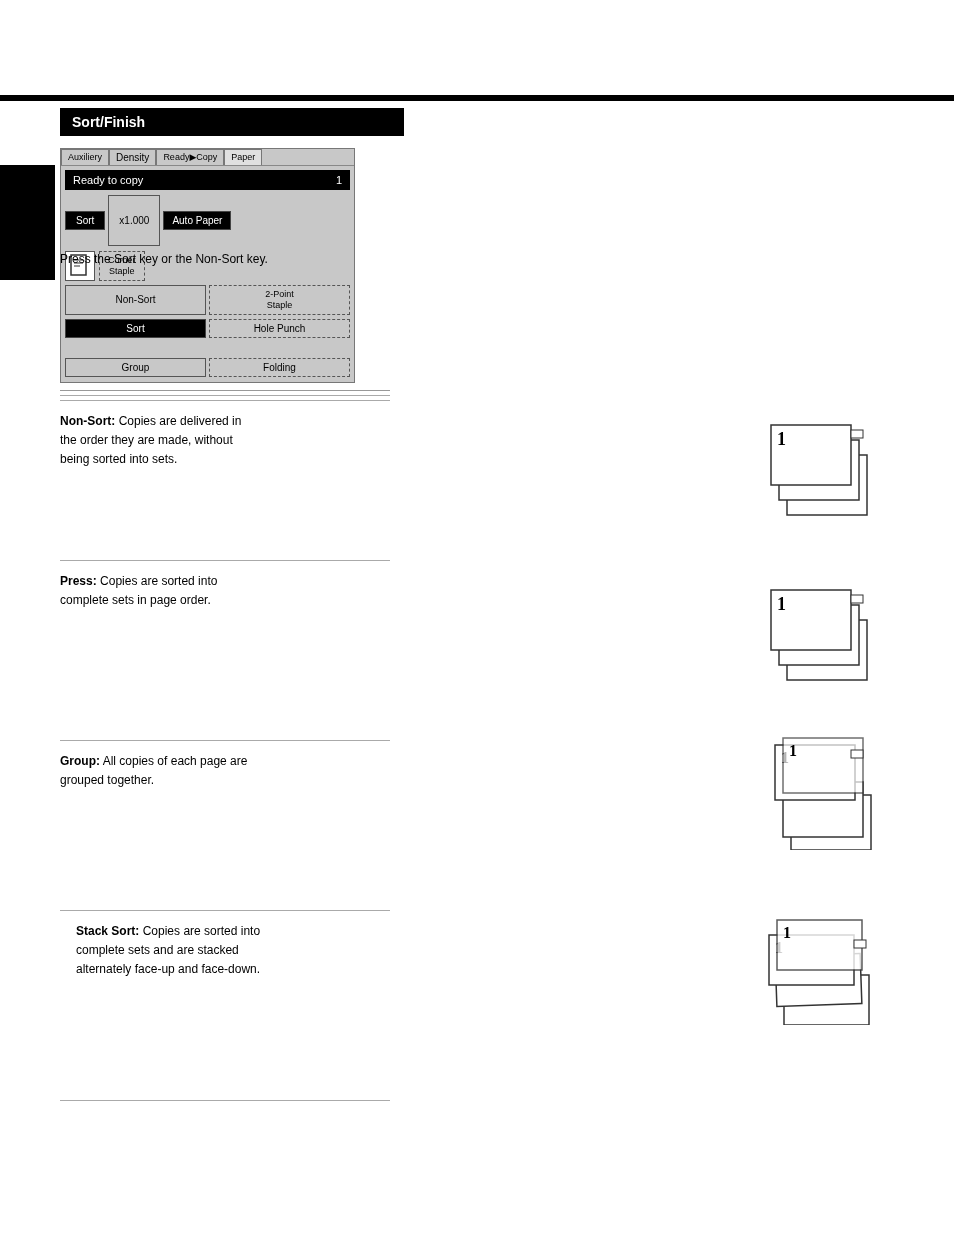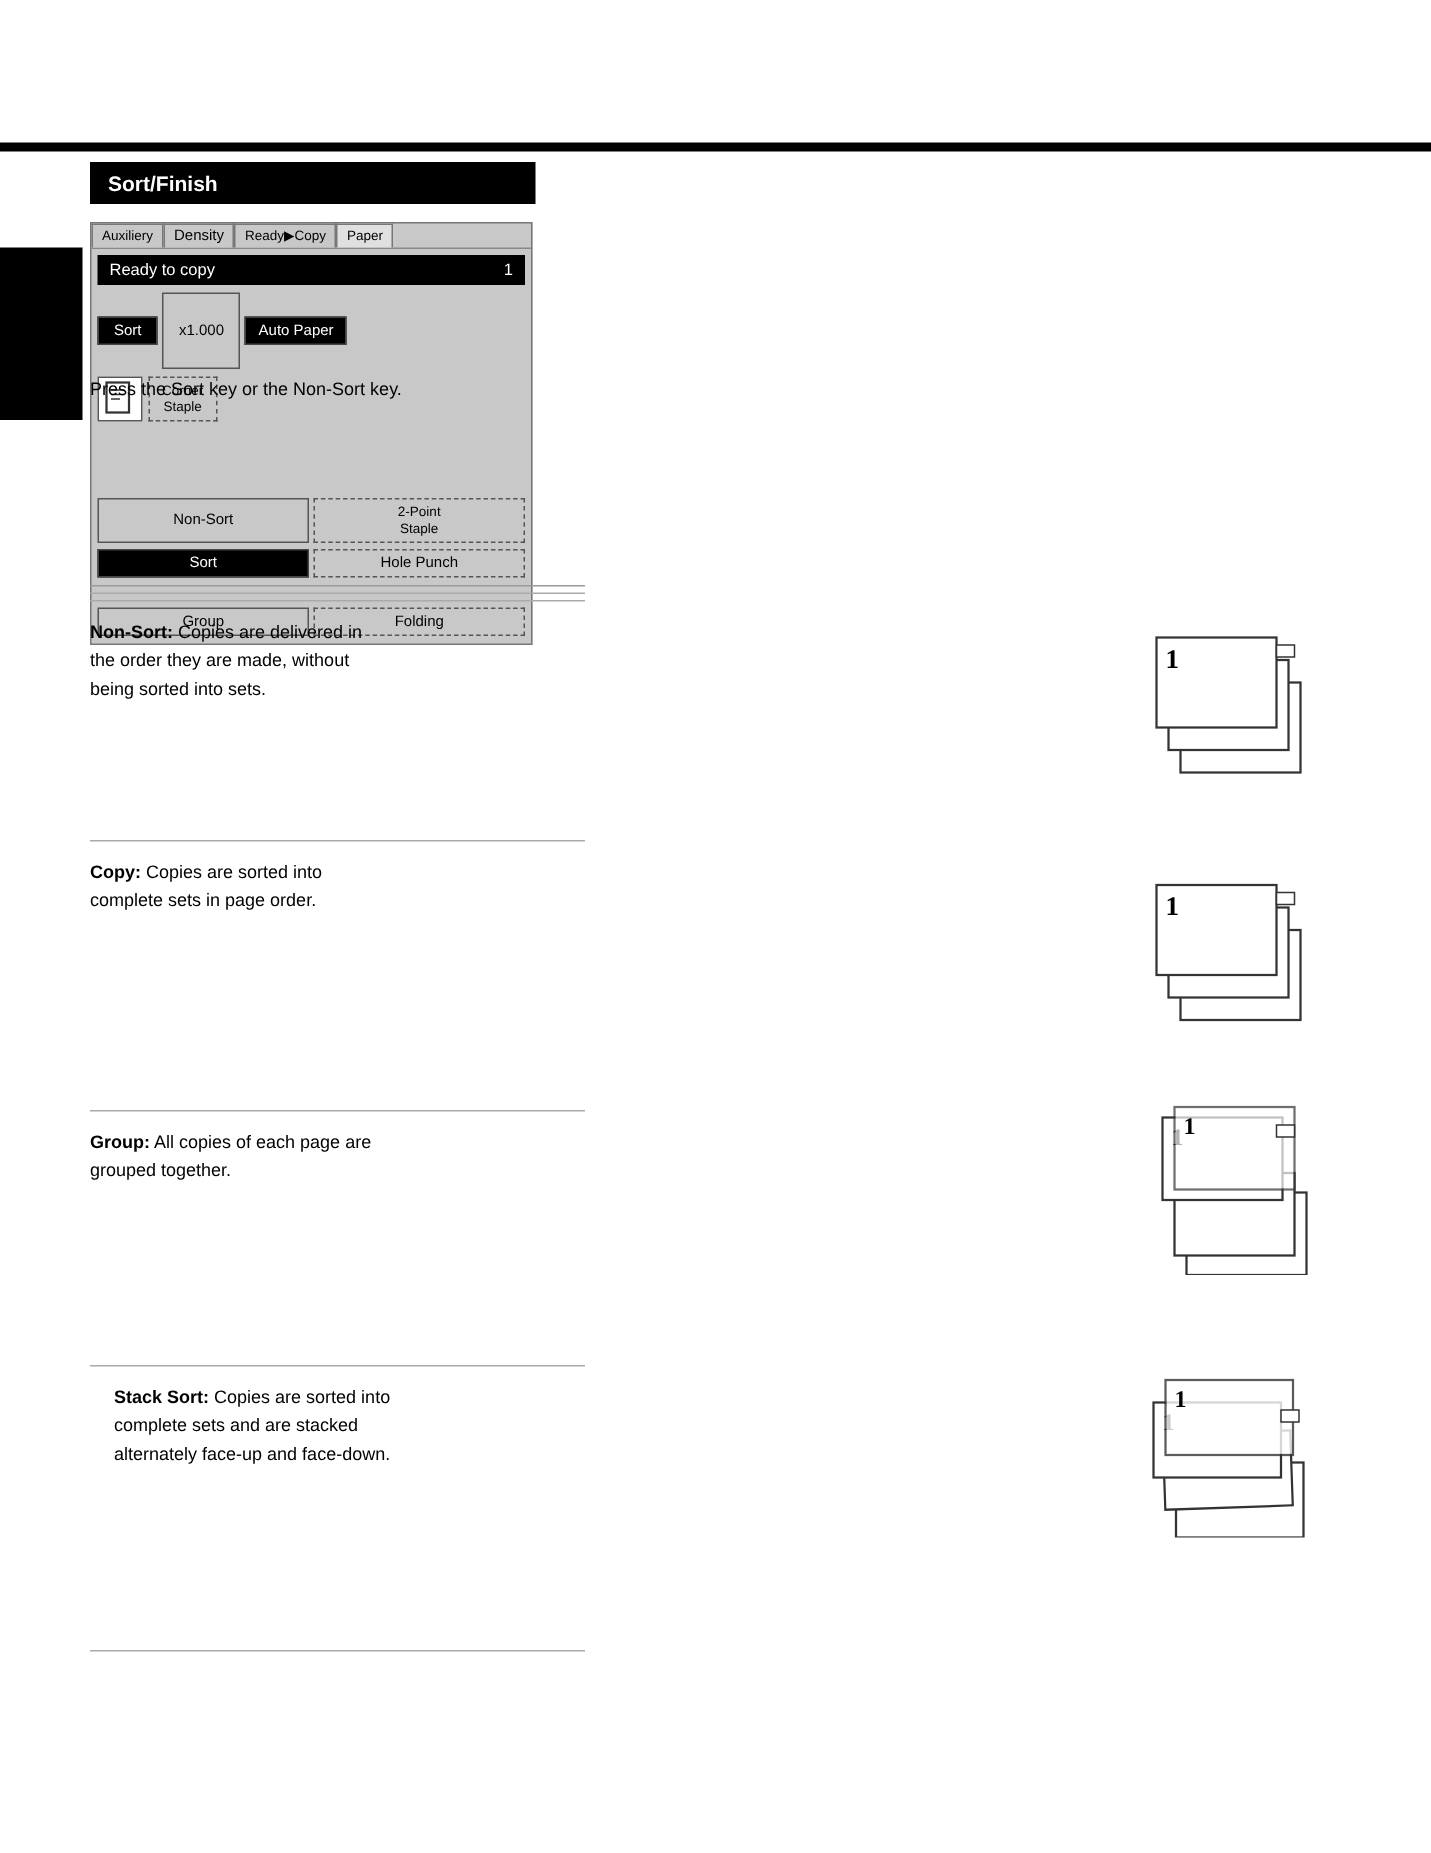--- a/index.html
+++ b/index.html
@@ -35,21 +35,21 @@
     }
 
   </style>
 </head>
 <body>
 
 <div class="top-bar"></div>
 
 <div class="left-sidebar-block"></div>
 
-<div style="position:absolute; top:108px; left:60px; width:297px; background:#000; color:#fff; padding:6px 12px; font-size:14px; font-weight:bold;">
+<div style="position:absolute; top:108px; left:60px; width:344px; background:#000; color:#fff; padding:6px 12px; font-size:14px; font-weight:bold;">
   <span>Sort/Finish</span>
 </div>
 
 <div style="position:absolute; top:148px; left:60px; width:295px; border:1px solid #777; background:#c8c8c8; font-size:10px;">
 
   <div style="display:flex; border-bottom:1px solid #888;">
     <div style="padding:2px 6px; border:1px solid #777; border-bottom:none; background:#c8c8c8; font-size:9px;">Auxiliery</div>
     <div style="padding:2px 6px; border:1px solid #777; border-bottom:none; background:#c8c8c8; font-size:10px;">Density</div>
     <div style="padding:2px 6px; border:1px solid #777; border-bottom:none; background:#c8c8c8; font-size:9px;">Ready▶Copy</div>
     <div style="padding:2px 6px; border:1px solid #777; border-bottom:none; background:#e0e0e0; font-size:9px;">Paper</div>
@@ -71,21 +71,21 @@
       <svg width="20" height="24" viewBox="0 0 20 24">
         <rect x="1" y="1" width="15" height="20" fill="white" stroke="#333" stroke-width="1.5"></rect>
         <line x1="4" y1="6" x2="13" y2="6" stroke="#333" stroke-width="1"></line>
         <line x1="4" y1="9" x2="13" y2="9" stroke="#333" stroke-width="1"></line>
         <line x1="4" y1="12" x2="10" y2="12" stroke="#333" stroke-width="1"></line>
       </svg>
     </div>
     <button style="border:1px dashed #555; background:#c8c8c8; padding:3px 8px; font-size:9px; cursor:pointer; line-height:1.2;">Corner<br>Staple</button>
   </div>
 
-  <div style="display:flex; padding:2px 4px; gap:3px;margin-top:47px;">
+  <div style="display:flex; padding:2px 4px; gap:3px;">
     <button style="border:1px solid #555; background:#c8c8c8; color:#000; padding:3px 8px; font-size:10px; cursor:pointer; flex:1;">Non-Sort</button>
     <button style="border:1px dashed #555; background:#c8c8c8; padding:3px 8px; font-size:9px; cursor:pointer; flex:1; line-height:1.2;">2-Point<br>Staple</button>
   </div>
 
   <div style="display:flex; padding:2px 4px; gap:3px;">
     <button style="border:1px solid #444; background:#000; color:#fff; padding:3px 8px; font-size:10px; cursor:pointer; flex:1;">Sort</button>
     <button style="border:1px dashed #555; background:#c8c8c8; padding:3px 8px; font-size:10px; cursor:pointer; flex:1;">Hole Punch</button>
   </div>
 
   <div style="display:flex; padding:2px 4px 5px 4px; gap:3px;margin-top:16px;">
@@ -108,21 +108,21 @@
     <strong>Non-Sort:</strong> Copies are delivered in<br>
     the order they are made, without<br>
     being sorted into sets.
   </p>
 </div>
 
 <div style="position:absolute; top:560px; left:60px; width:330px; height:1px; background:#aaa;"></div>
 
 <div style="position:absolute; top:572px; left:60px; width:340px;">
   <p style="font-size:12px; line-height:1.6;">
-    <strong>Copy:</strong> Copies are sorted into<br>
+    <strong>Press:</strong> Copies are sorted into<br>
     complete sets in page order.
   </p>
 </div>
 
 <div style="position:absolute; top:740px; left:60px; width:330px; height:1px; background:#aaa;"></div>
 
 <div style="position:absolute; top:752px; left:60px; width:340px;">
   <p style="font-size:12px; line-height:1.6;">
     <strong>Group:</strong> All copies of each page are<br>
     grouped together.

